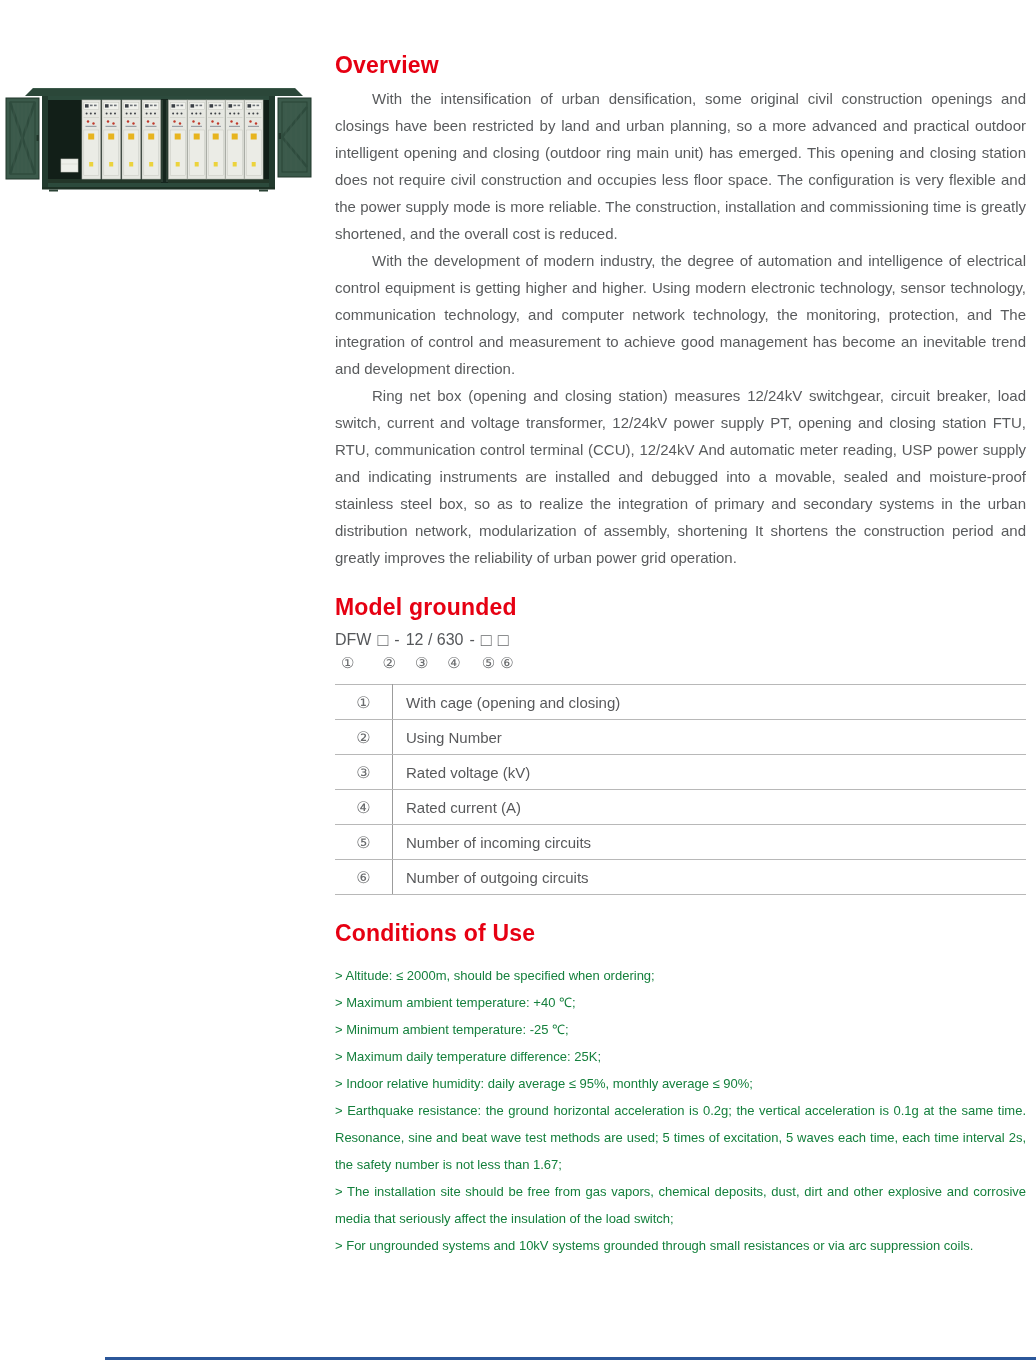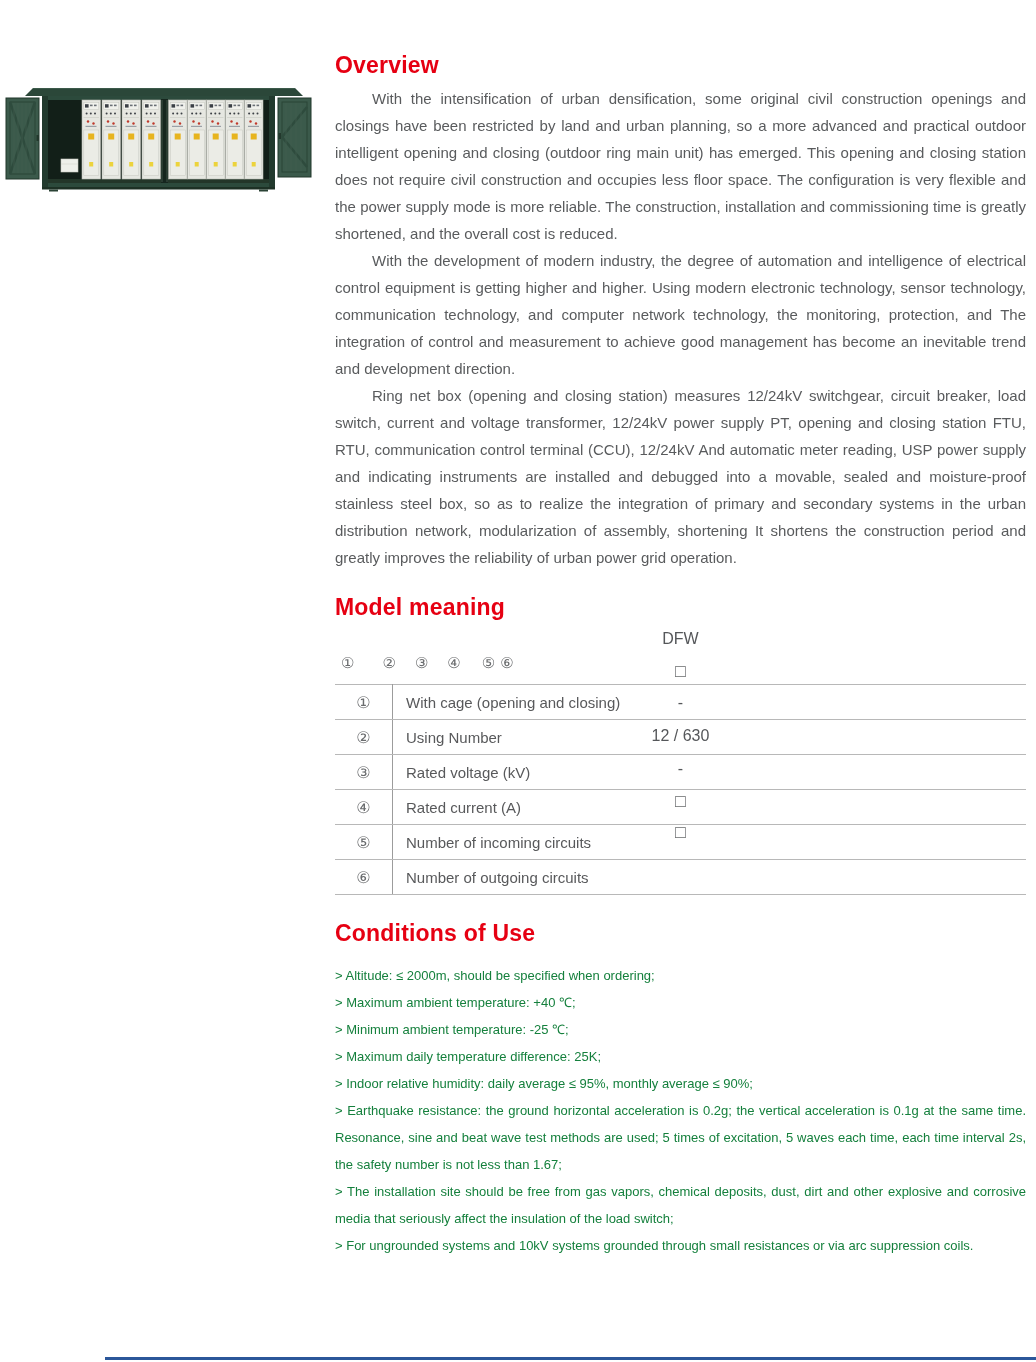--- a/index.html
+++ b/index.html
@@ -48,25 +48,24 @@
     font-size: 15px;
     line-height: 27px;
     color: #595b5d;
     text-align: justify;
     text-indent: 37px;
   }
   
   .model-code {
     display: flex;
     align-items: center;
-    gap: 15px;
+    gap: 6px;
     font-size: 16px;
     color: #55575a;
     height: 20px;
-    flex-direction: column;
   }
   .model-code .sq {
     font-size: 18px;
     line-height: 16px;
     color: #6a6c6e;
   }
   .model-circles {
     display: flex;
     align-items: center;
     font-size: 15px;
@@ -219,21 +218,21 @@
     </svg>
   </div>
 
   <div class="content">
 
     <h1 class="sec-title" id="overview-title" style="color: rgb(230, 0, 18);">Overview</h1>
     <p class="para">With the intensification of urban densification, some original civil construction openings and closings have been restricted by land and urban planning, so a more advanced and practical outdoor intelligent opening and closing (outdoor ring main unit) has emerged. This opening and closing station does not require civil construction and occupies less floor space. The configuration is very flexible and the power supply mode is more reliable. The construction, installation and commissioning time is greatly shortened, and the overall cost is reduced.</p>
     <p class="para">With the development of modern industry, the degree of automation and intelligence of electrical control equipment is getting higher and higher. Using modern electronic technology, sensor technology, communication technology, and computer network technology, the monitoring, protection, and The integration of control and measurement to achieve good management has become an inevitable trend and development direction.</p>
     <p class="para">Ring net box (opening and closing station) measures 12/24kV switchgear, circuit breaker, load switch, current and voltage transformer, 12/24kV power supply PT, opening and closing station FTU, RTU, communication control terminal (CCU), 12/24kV And automatic meter reading, USP power supply and indicating instruments are installed and debugged into a movable, sealed and moisture-proof stainless steel box, so as to realize the integration of primary and secondary systems in the urban distribution network, modularization of assembly, shortening It shortens the construction period and greatly improves the reliability of urban power grid operation.</p>
 
-    <h1 class="sec-title" id="model-title" style="color: rgb(230, 0, 18);">Model meaning</h1>
+    <h1 class="sec-title" id="model-title" style="color: rgb(230, 0, 18);">Model grounded</h1>
 
     <div class="model-code">
       <span>DFW</span>
       <span class="sq">□</span>
       <span>-</span>
       <span>12 / 630</span>
       <span>-</span>
       <span class="sq">□</span>
       <span class="sq">□</span>
     </div>

